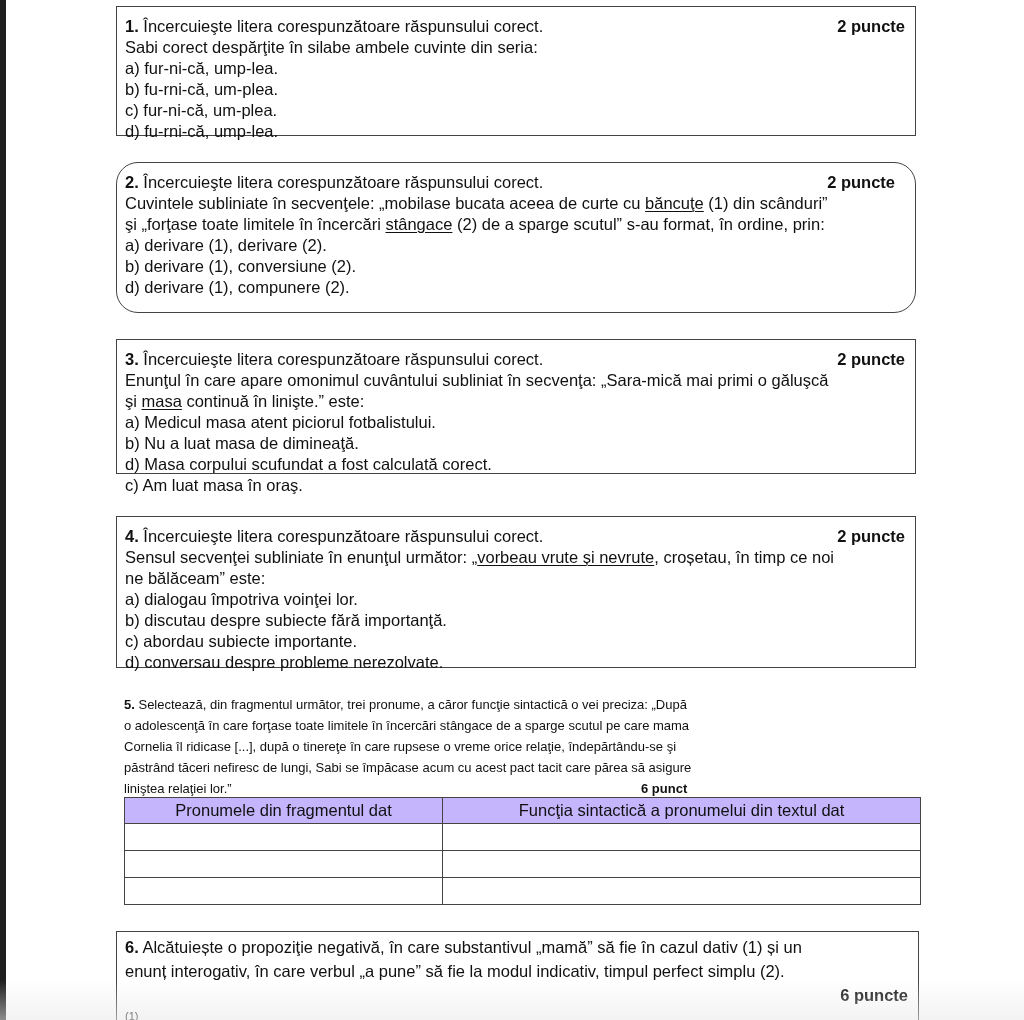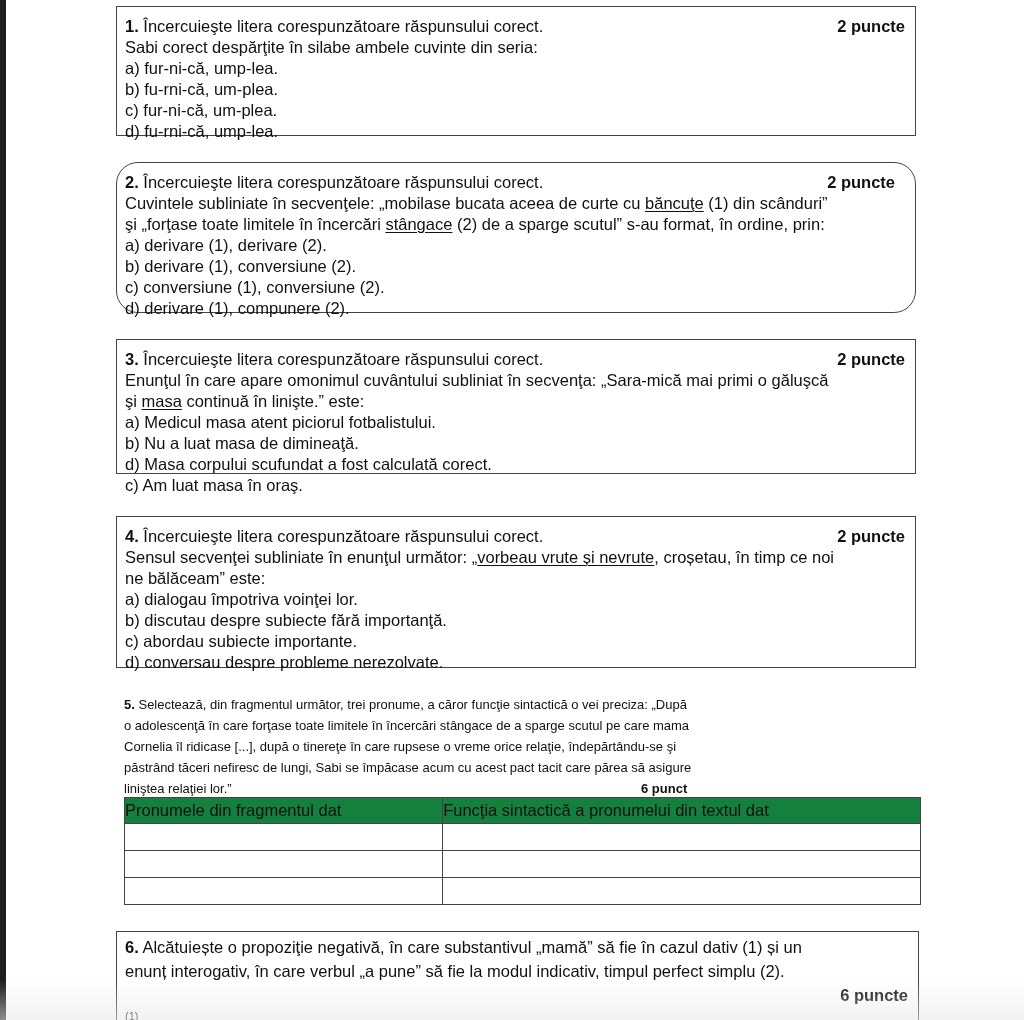--- a/index.html
+++ b/index.html
@@ -39,21 +39,21 @@
   }
   #sec5 .points-center { position: absolute; left: 517px; top: 84px; font-weight: bold; }
   table.pron {
     position: absolute; left: 124px; top: 797px; width: 797px;
     border-collapse: collapse; font-size: 16.5px;
   }
   table.pron th, table.pron td {
     border: 1px solid #444; height: 26px; padding: 0;
   }
   table.pron th {
-    background: #15803d; font-weight: normal; text-align: left; height: 25px;
+    background: #c4b5fd; font-weight: normal; text-align: center; height: 25px;
   }
   table.pron td { height: 26px; }
 
   #box6 {
     top: 931px; height: 120px; padding-top: 3px; line-height: 24px;
     width: 803px;
   }
   #box6 .right-points { text-align: right; font-weight: bold; padding-right: 2px; }
   #box6 .small { font-size: 11px; line-height: 14px; margin-top: 2px; }
   .fade {
@@ -83,21 +83,20 @@
 
   <div class="box" id="box2">
     <div class="q-head">
       <span class="q-num">2.</span><span> Încercuieşte litera corespunzătoare răspunsului corect.</span>
       <span class="q-points inset">2 puncte</span>
     </div>
     <div class="line"><span>Cuvintele subliniate în secvenţele: „mobilase bucata aceea de curte cu </span><span class="u">băncuţe</span><span> (1) din scânduri”</span></div>
     <div class="line"><span>şi „forţase toate limitele în încercări </span><span class="u">stângace</span><span> (2) de a sparge scutul” s-au format, în ordine, prin:</span></div>
     <div class="line">a) derivare (1), derivare (2).</div>
     <div class="line">b) derivare (1), conversiune (2).</div>
-    <div class="line">c) conversiune (1), conversiune (2).</div>
     <div class="line">d) derivare (1), compunere (2).</div>
   </div>
 
   <div class="box" id="box3">
     <div class="q-head">
       <span class="q-num">3.</span><span> Încercuieşte litera corespunzătoare răspunsului corect.</span>
       <span class="q-points">2 puncte</span>
     </div>
     <div class="line">Enunţul în care apare omonimul cuvântului subliniat în secvenţa: „Sara-mică mai primi o găluşcă</div>
     <div class="line"><span>şi </span><span class="u">masa</span><span> continuă în linişte.” este:</span></div>

